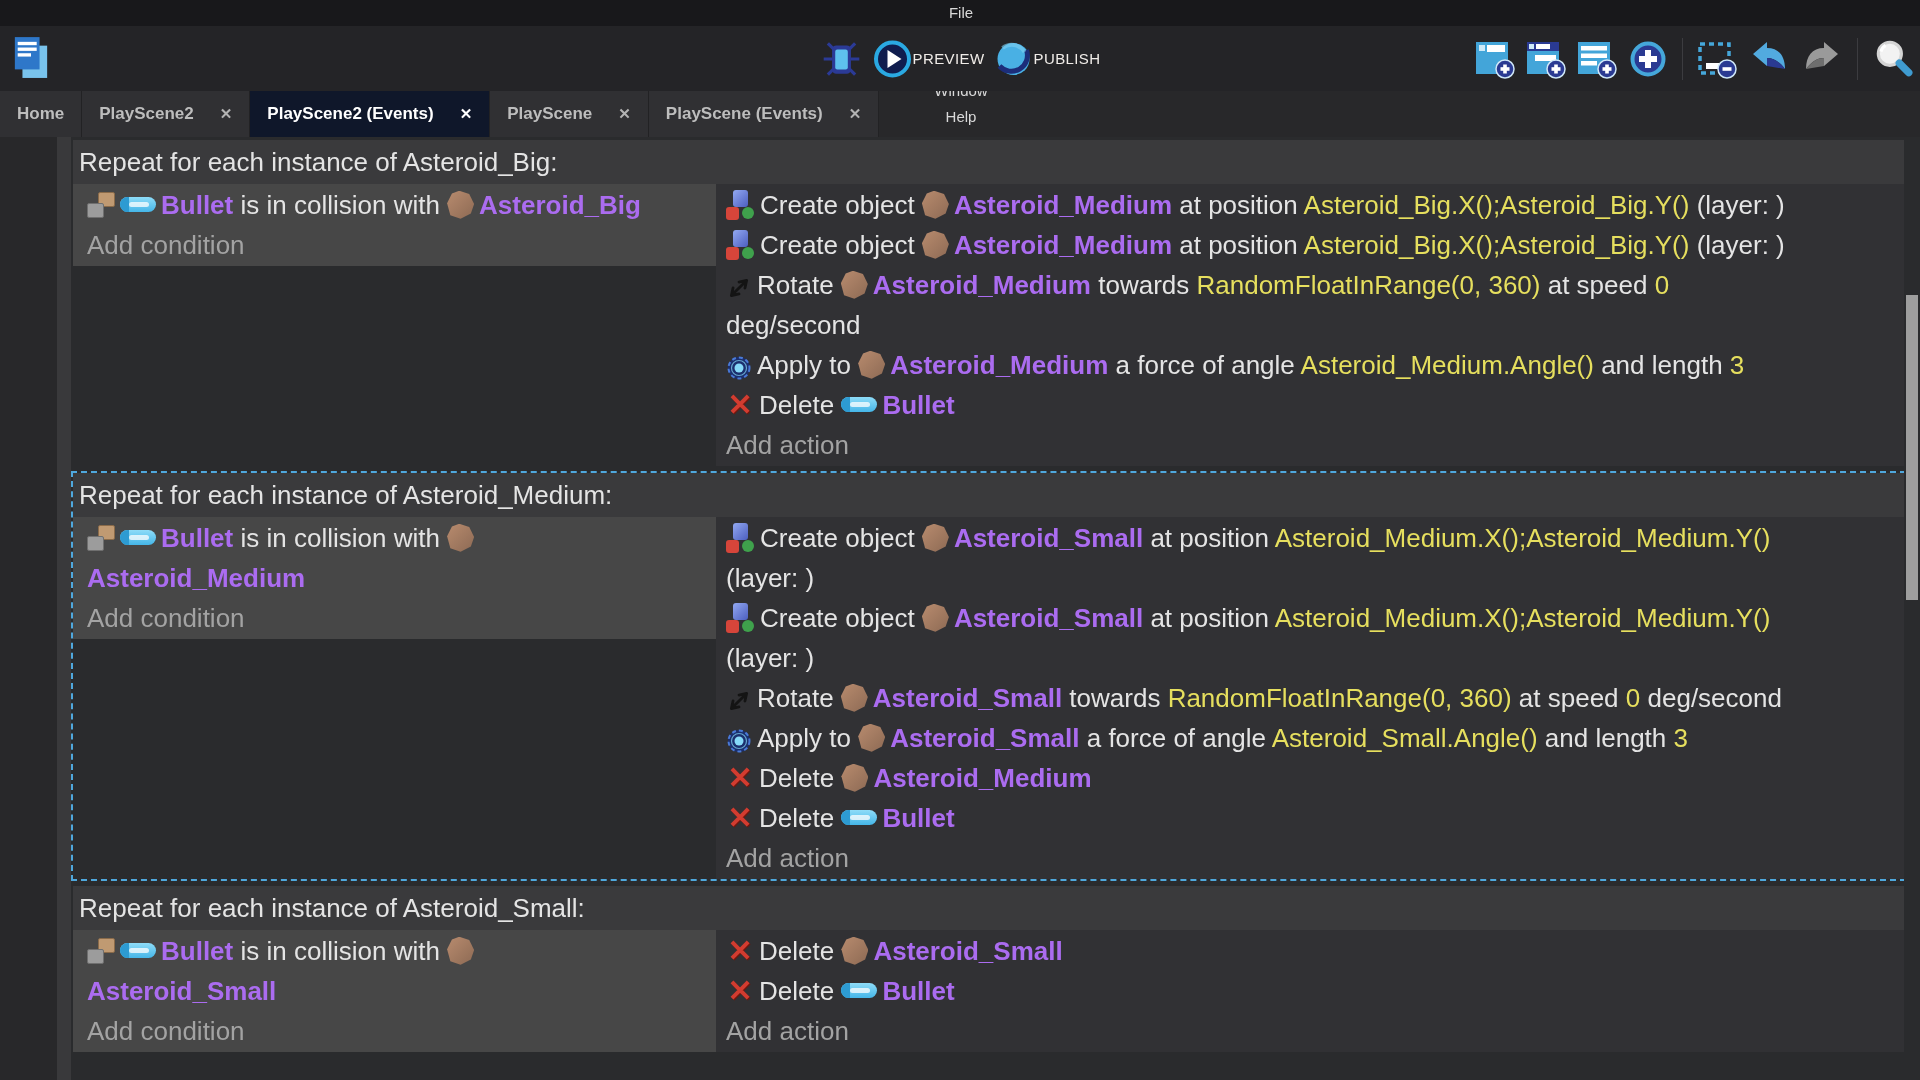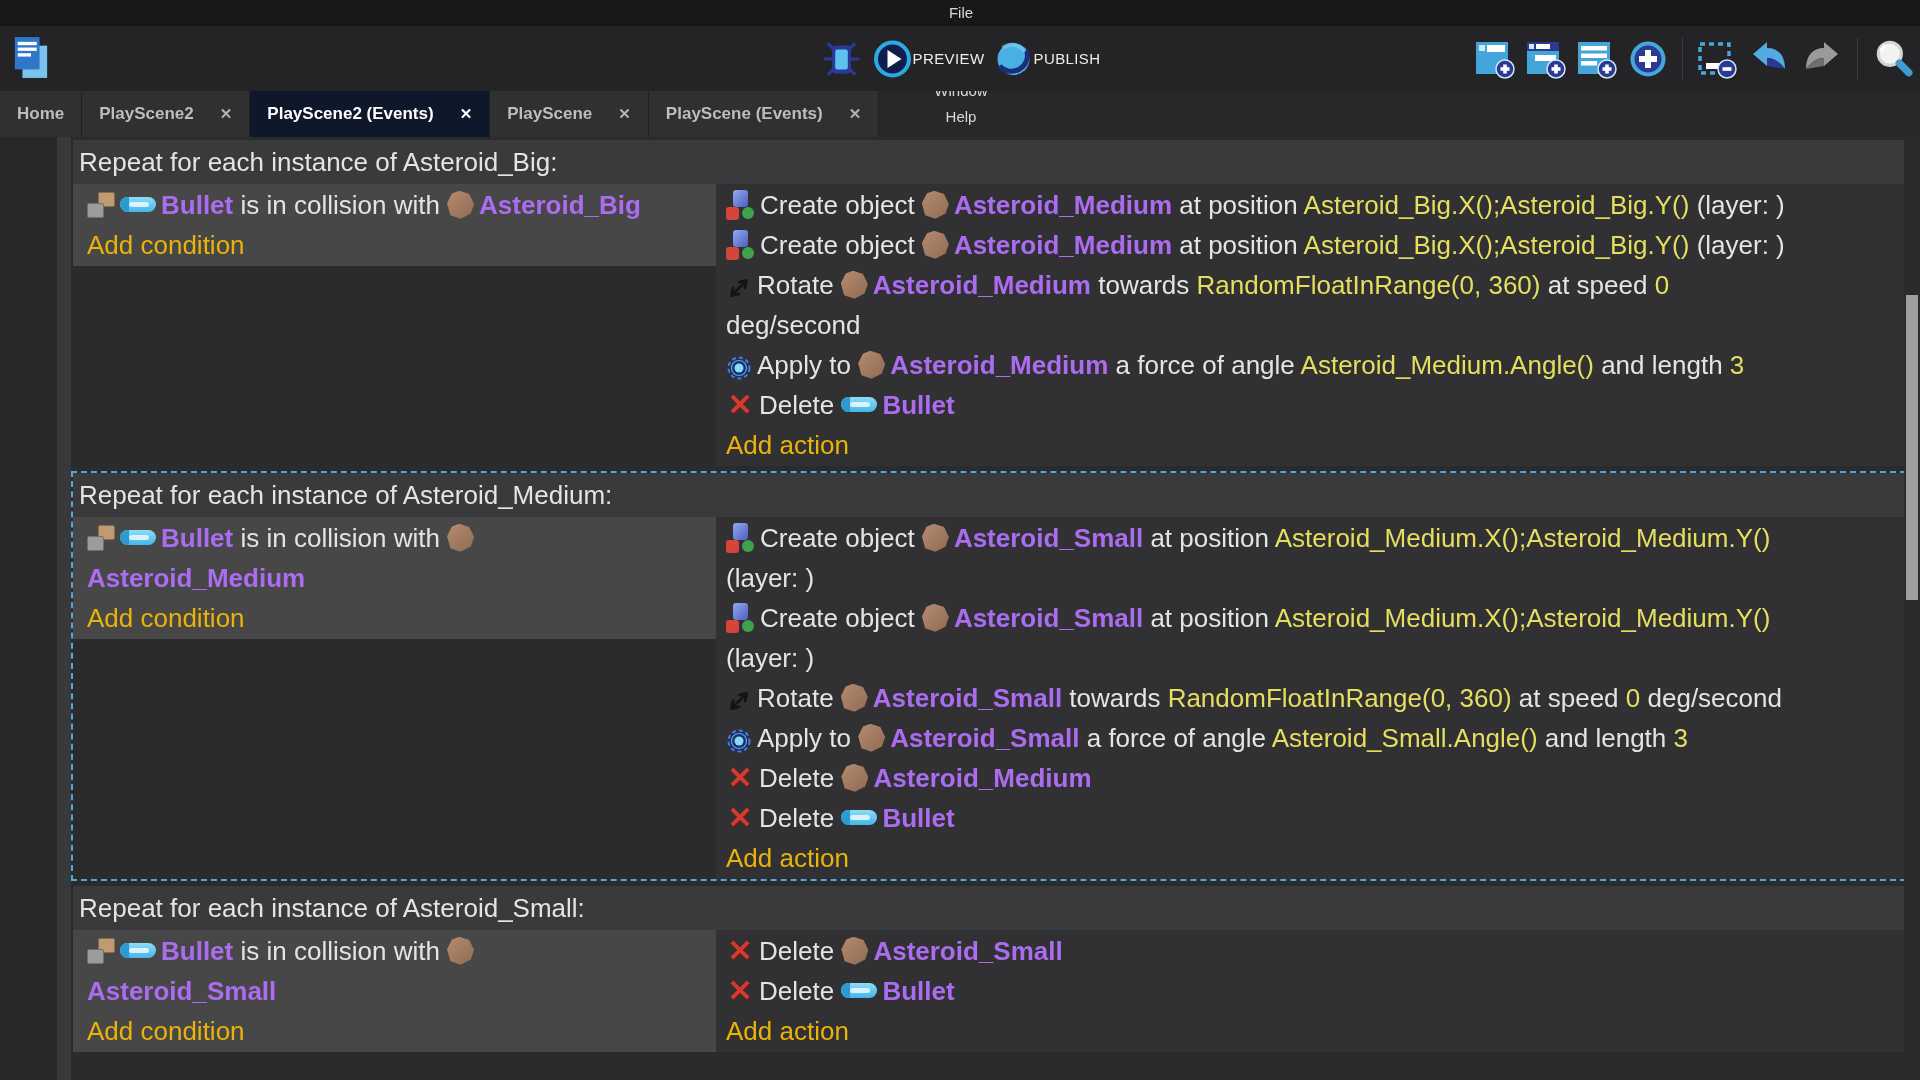--- a/index.html
+++ b/index.html
@@ -37,21 +37,21 @@
   .events { position:absolute; left:73px; top:3px; width:1831px; }
 
   .event { margin-bottom:7px; }
   .event.selected { outline:2px dashed #4fa8dd; }
   .ev-header { height:44px; line-height:44px; background:#3a3a3c; color:#e4e4e4;
     font-size:26px; padding-left:6px; white-space:nowrap; overflow:hidden; }
   .ev-body { display:flex; align-items:flex-start; }
   .conds { width:643px; background:#474747; padding:1px 8px 1px 14px; }
   .acts { flex:1; background:#313134; padding:1px 6px 1px 10px; }
   .row, .add-row { font-size:26px; line-height:40px; color:#e4e4e4; }
-  .add-row { color:#eab308; }
+  .add-row { color:#a3a3a3; }
   .t-n { color:#e4e4e4; }
   .t-o { color:#ab6cf0; font-weight:bold; }
   .t-e { color:#e6df5e; }
 
   
   .icn { display:inline-block; vertical-align:middle; position:relative; margin:0 5px 5px 0; }
   .collision-icon { width:28px; height:26px; }
   .collision-icon::before { content:""; position:absolute; right:0; top:0; width:15px; height:13px;
     background:#c09a72; border:1px solid #8a6b4a; border-radius:2px; }
   .collision-icon::after { content:""; position:absolute; left:0; bottom:0; width:15px; height:13px;

